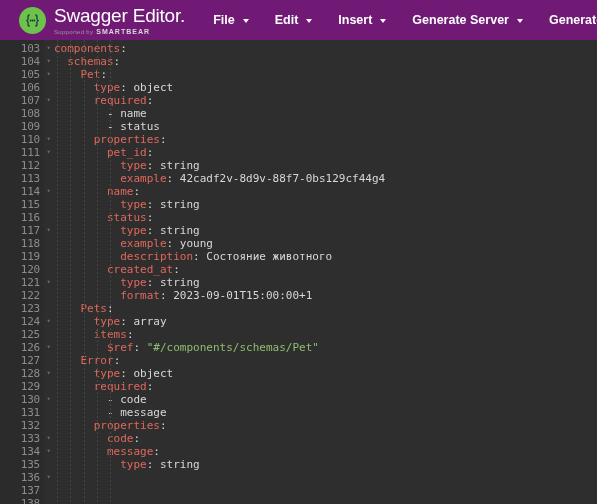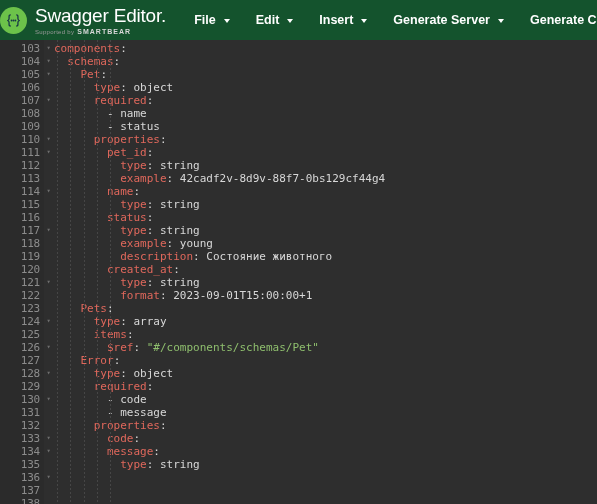--- a/index.html
+++ b/index.html
@@ -9,24 +9,24 @@
     width: 597px;
     height: 504px;
     overflow: hidden;
     background: #2e2e2e;
     font-family: "Liberation Sans", sans-serif;
   }
 
   
   .topbar {
     height: 40px;
-    background: #14532d;
-    display: flex;
-    align-items: center;
-    padding: 0 0 0 0;
+    background: #701a75;
+    display: flex;
+    align-items: center;
+    padding: 0 0 0 19px;
     position: relative;
     overflow: hidden;
   }
 
   .brand {
     display: flex;
     align-items: center;
     flex: 0 0 auto;
     padding-right: 14px;
   }

